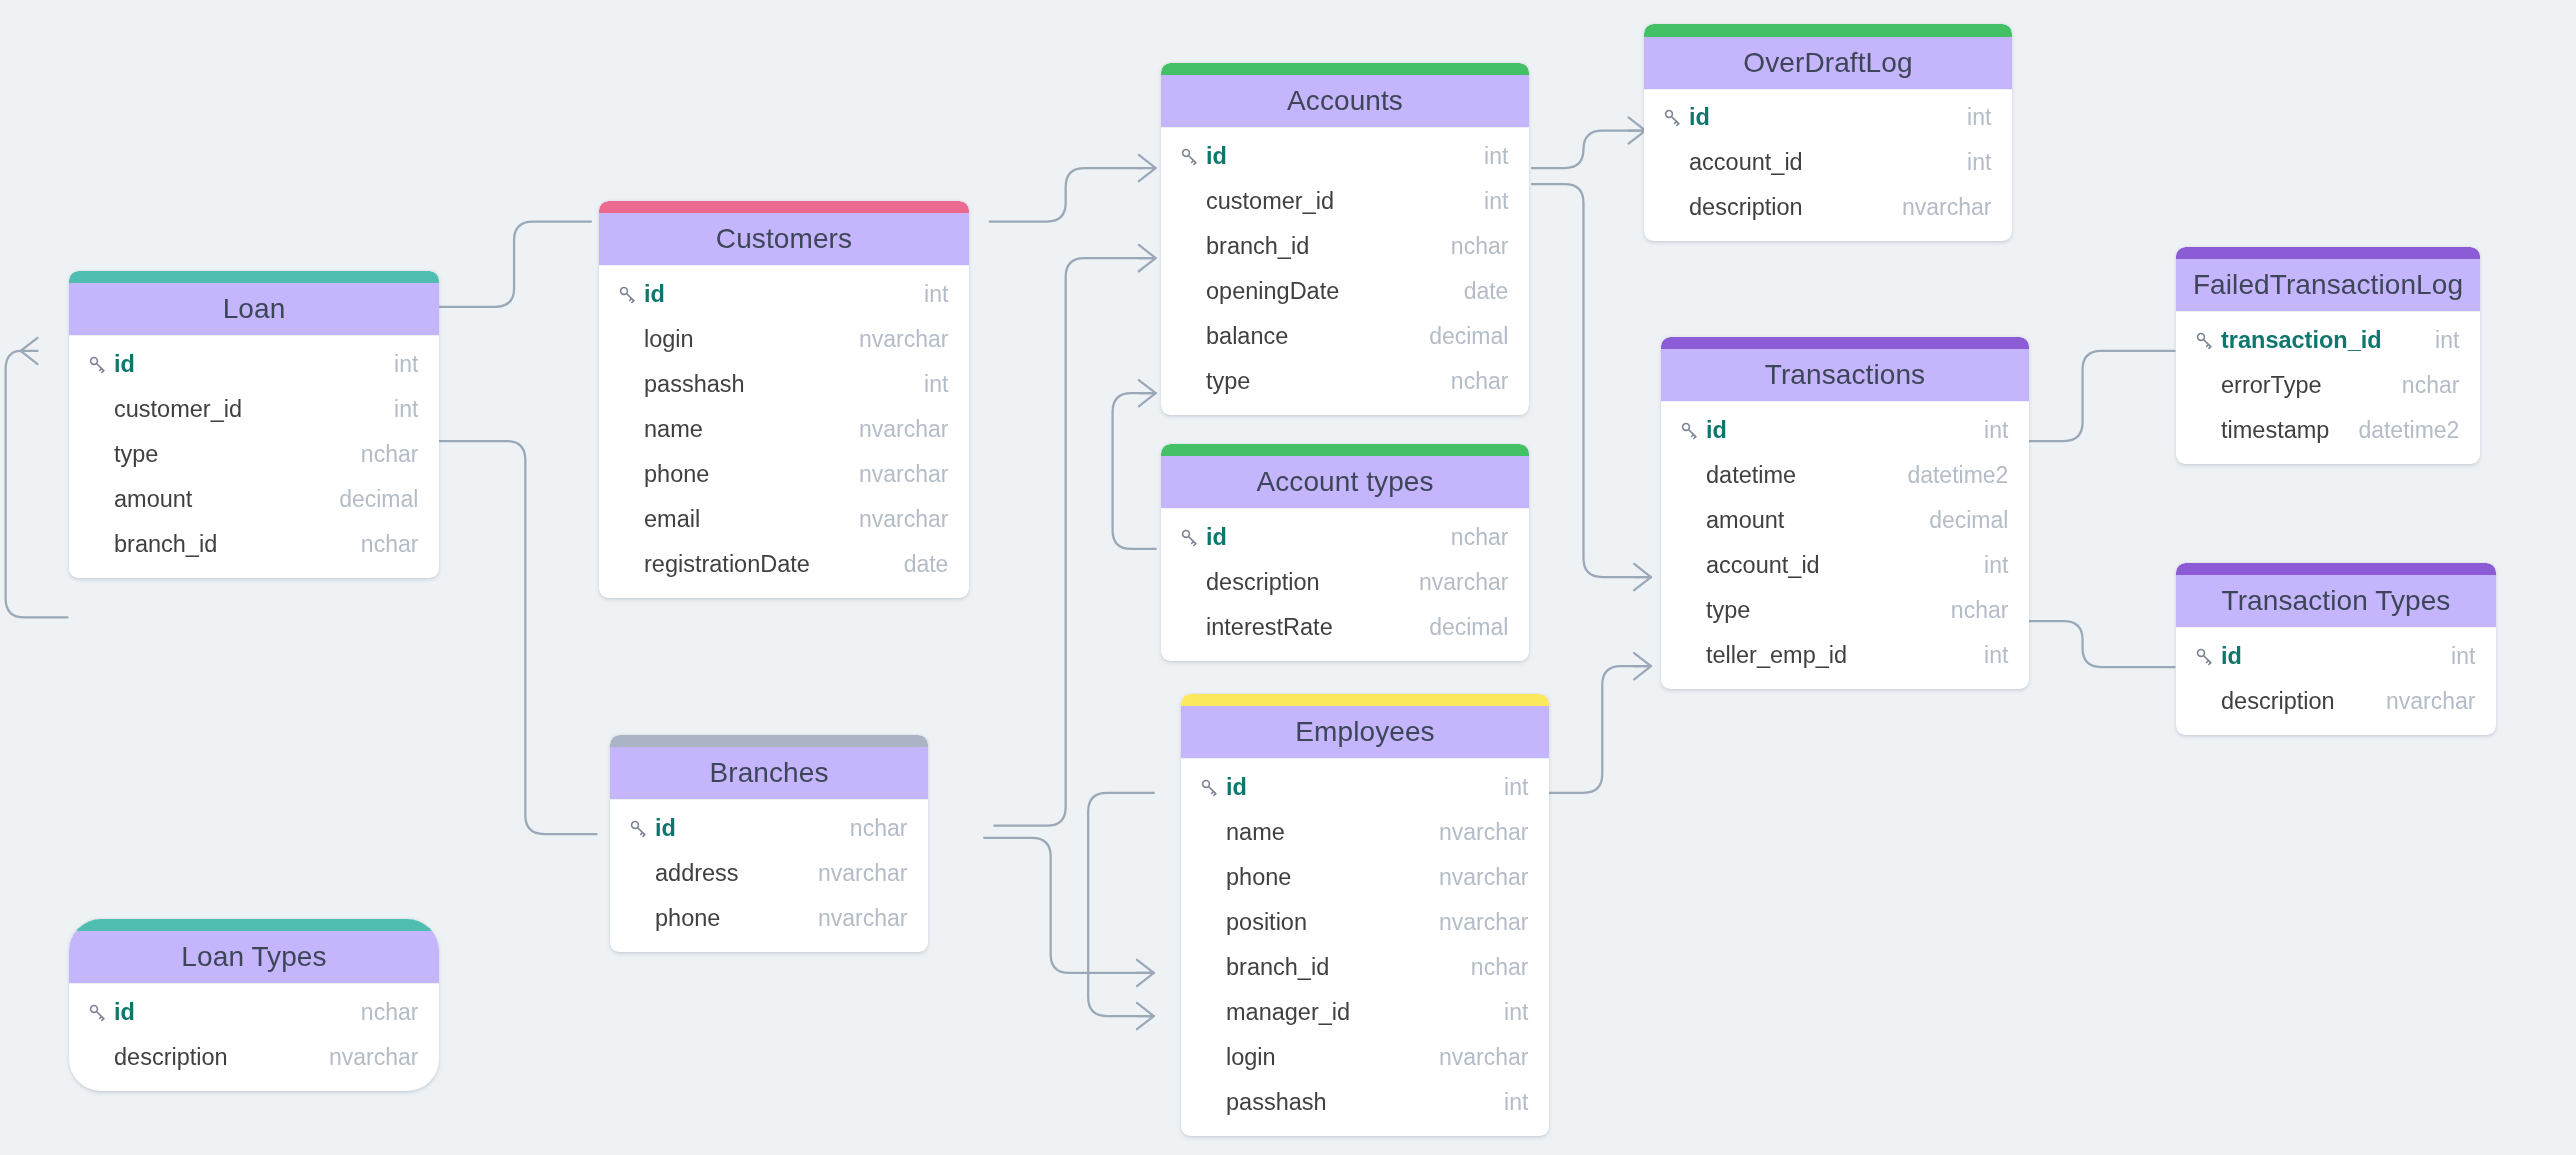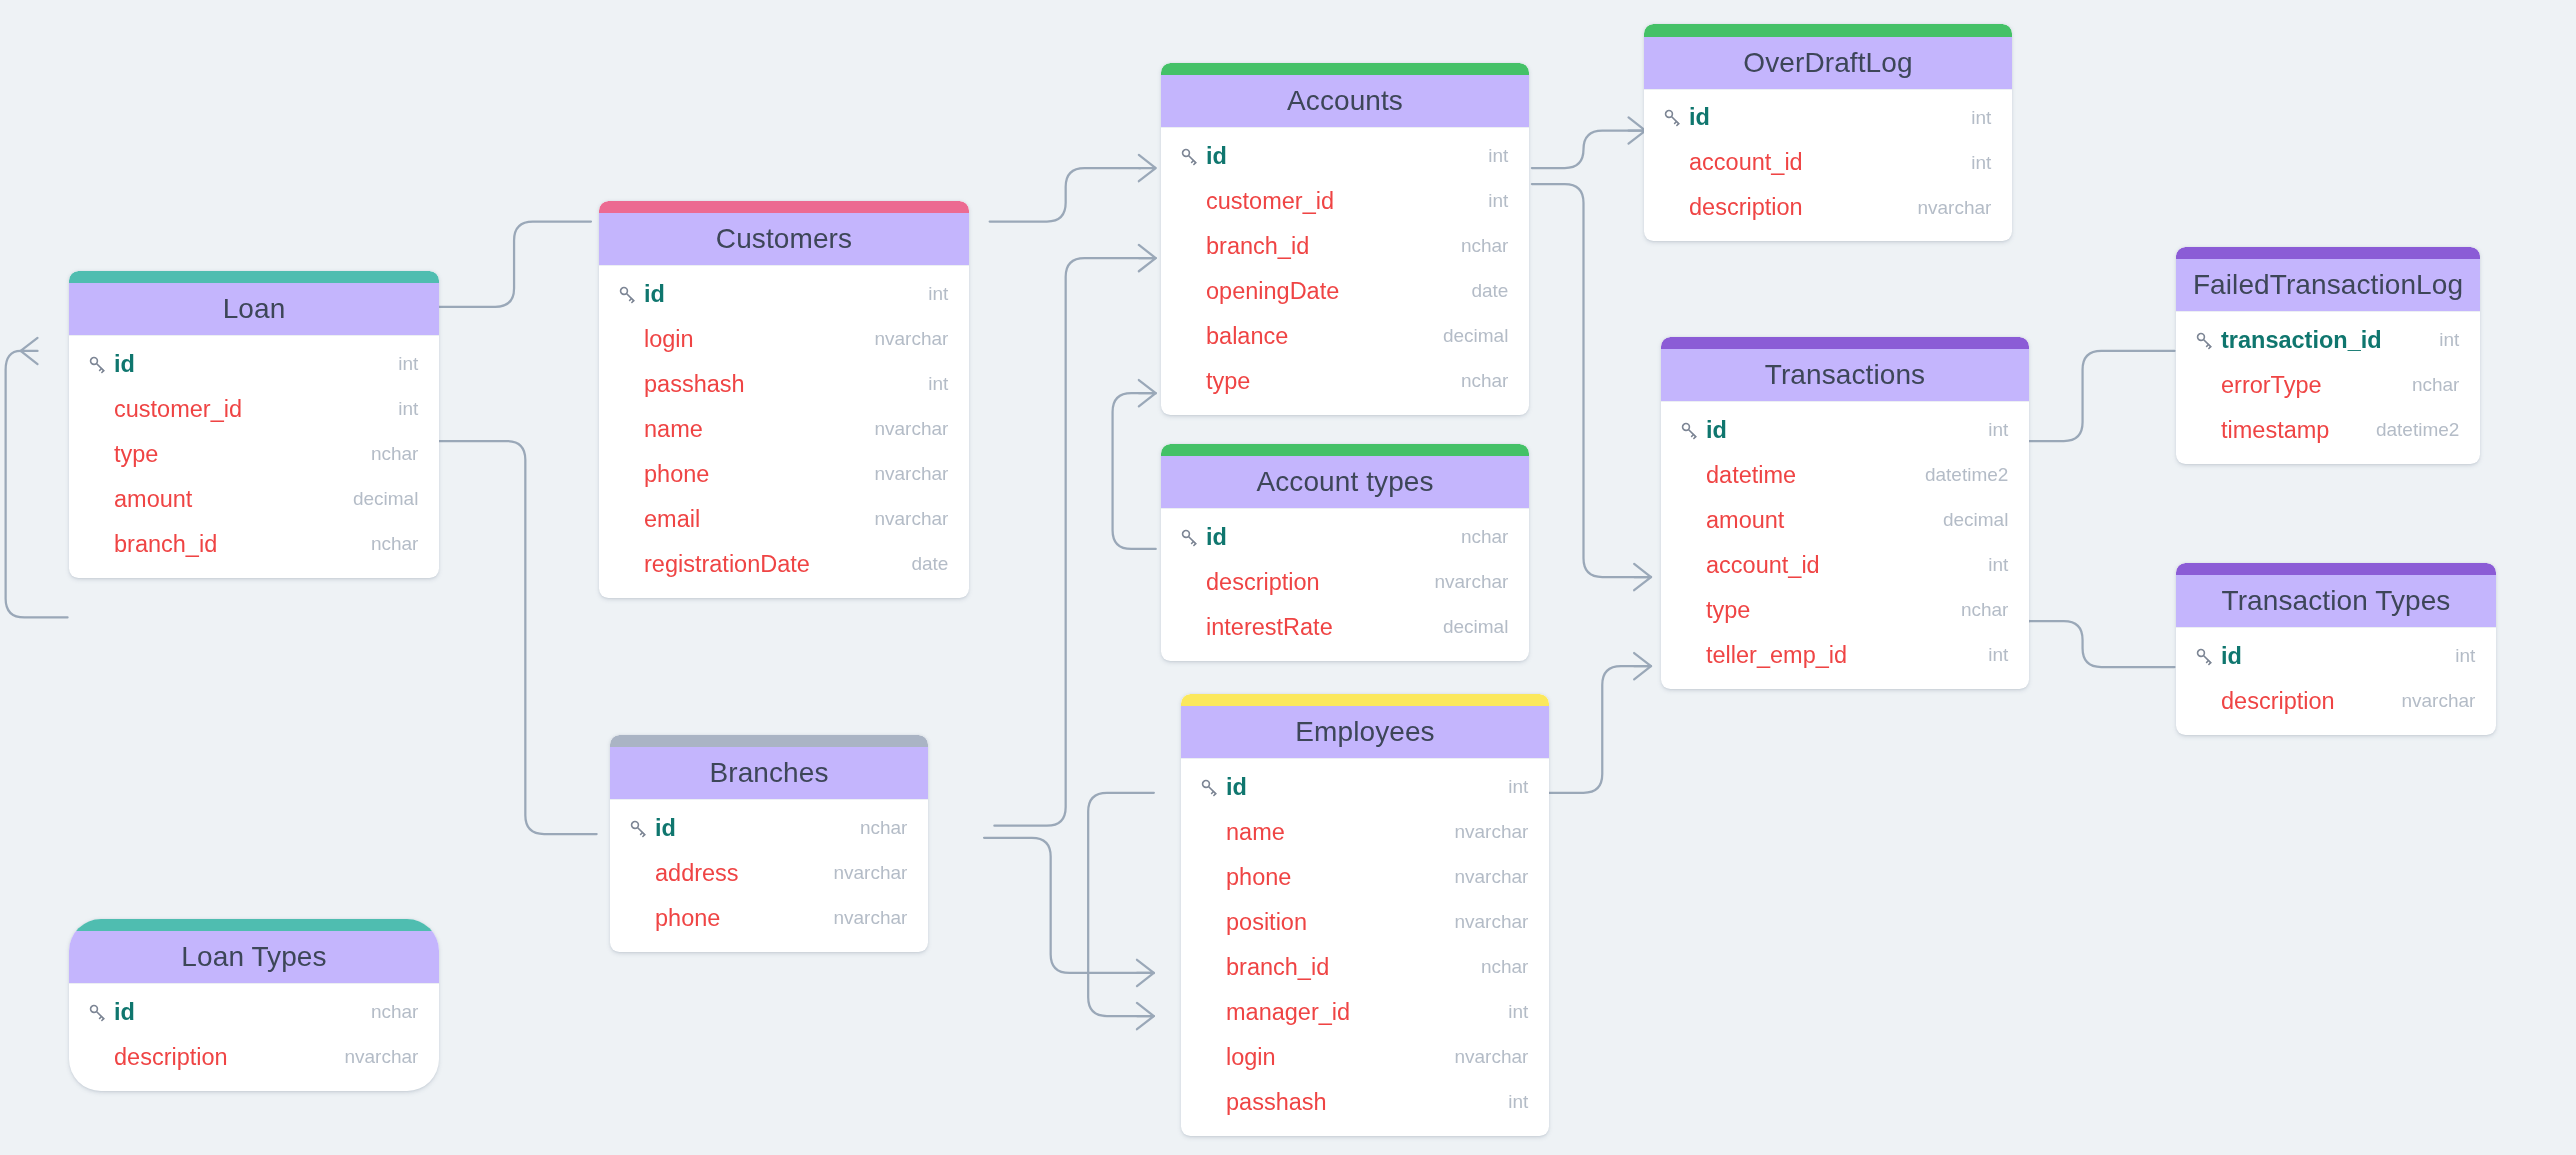--- a/index.html
+++ b/index.html
@@ -58,26 +58,26 @@
   }
   .key-slot {
     width: 26px;
     flex: 0 0 26px;
     display: flex;
     align-items: center;
   }
   .field-name {
     flex: 1 1 auto;
     font-size: 23.5px;
-    color: #ef4444;
+    color: #404040;
     white-space: nowrap;
   }
   .field-row.pk .field-name { font-weight: bold; color: #0f766e; }
   .field-type {
-    font-size: 19px;
+    font-size: 23px;
     color: #b4bcc7;
     white-space: nowrap;
     margin-left: 15px;
   }
   .keyicon { display:block; }
 </style>
 </head>
 <body>
 
 <div id="canvas">

